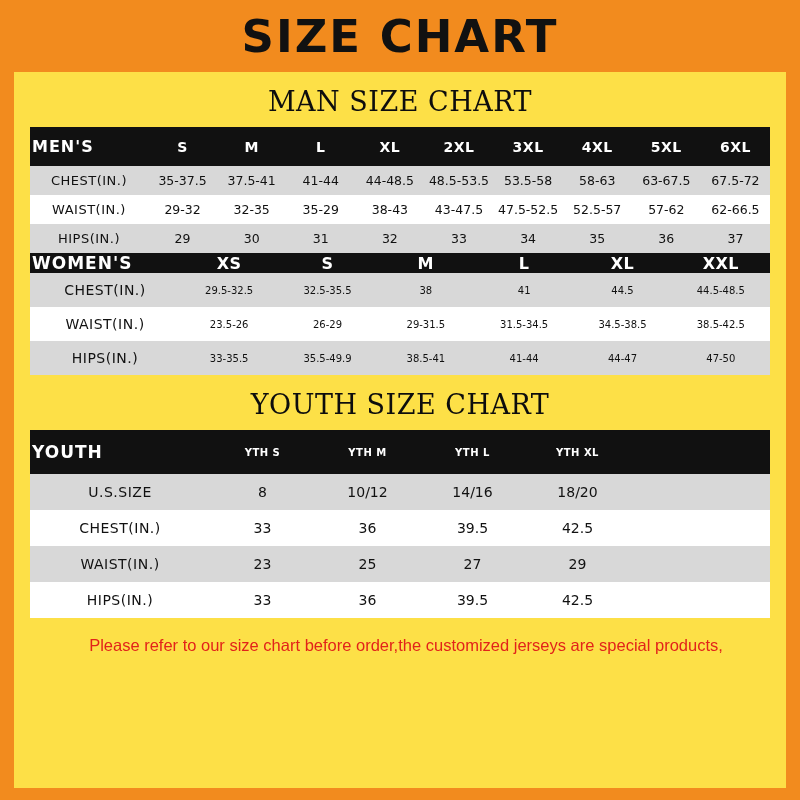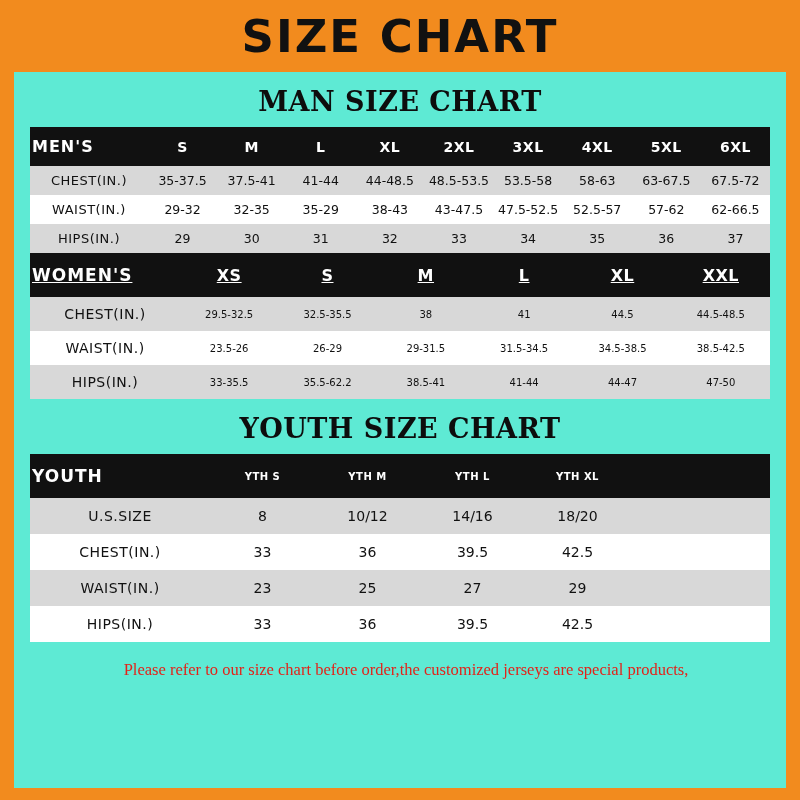--- a/index.html
+++ b/index.html
@@ -5,21 +5,21 @@
   * { box-sizing: border-box; }
   html, body {
     margin: 0; padding: 0;
     width: 800px; height: 800px;
     background: #ffffff;
     font-family: "DejaVu Sans", sans-serif;
   }
   #page {
     width: 800px; height: 800px;
     position: relative;
-    background: #5eead4;
+    background: #fde047;
     border-left: 14px solid #f28b1e;
     border-right: 14px solid #f28b1e;
     border-bottom: 12px solid #f28b1e;
     overflow: hidden;
   }
   .header {
     background: #f28b1e;
     height: 72px;
     display: flex;
     align-items: center;
@@ -34,21 +34,21 @@
     letter-spacing: 2px;
     color: #111111;
     text-transform: uppercase;
   }
   .content {
     padding: 0 14px;
   }
   .section-title {
     text-align: center;
     font-family: "DejaVu Serif", serif;
-    font-weight: 700;
+    font-weight: 400;
     font-size: 27px;
     color: #0d0d0d;
     letter-spacing: 0.5px;
     margin: 14px 0 10px 0;
   }
   table {
     border-collapse: collapse;
     width: 740px;
     margin: 0 auto;
     table-layout: fixed;
@@ -75,36 +75,36 @@
   }
   tbody td.rowlabel {
     text-align: center;
     font-size: 13px;
     letter-spacing: 0.5px;
   }
   tbody tr.shade td { background: #d8d8d8; }
   tbody tr.plain td { background: #ffffff; }
 
   
-  table.women thead th { font-size: 16px; padding: 12px 2px; text-decoration: underline; }
+  table.women thead th { font-size: 16px; padding: 0 2px; }
   table.women thead th.rowlabel { font-size: 17px; }
   table.women tbody td { font-size: 10px; padding: 9px 2px; }
   table.women tbody td.rowlabel { font-size: 14px; }
 
   table.youth thead th { font-size: 10px; padding: 12px 2px; }
   table.youth thead th.rowlabel { font-size: 17px; }
   table.youth tbody td { font-size: 14px; padding: 10px 4px; }
   table.youth tbody td.rowlabel { font-size: 14px; }
 
   .footer-note {
     margin: 16px auto 0 auto;
     width: 756px;
     text-align: center;
     color: #e2231a;
-    font-family: Liberation Serif, serif;
+    font-family: Liberation Sans, sans-serif;
     font-size: 16.5px;
     line-height: 1.45;
   }
   .footer-note div { white-space: nowrap; }
 </style>
 </head>
 <body>
 
 <div id="page">
 
@@ -197,21 +197,21 @@
           <td>23.5-26</td>
           <td>26-29</td>
           <td>29-31.5</td>
           <td>31.5-34.5</td>
           <td>34.5-38.5</td>
           <td>38.5-42.5</td>
         </tr>
         <tr class="shade">
           <td class="rowlabel">HIPS(IN.)</td>
           <td>33-35.5</td>
-          <td>35.5-62.2</td>
+          <td>35.5-49.9</td>
           <td>38.5-41</td>
           <td>41-44</td>
           <td>44-47</td>
           <td>47-50</td>
         </tr>
       </tbody>
     </table>
 
     <div class="section-title">YOUTH SIZE CHART</div>
     <table class="youth">

